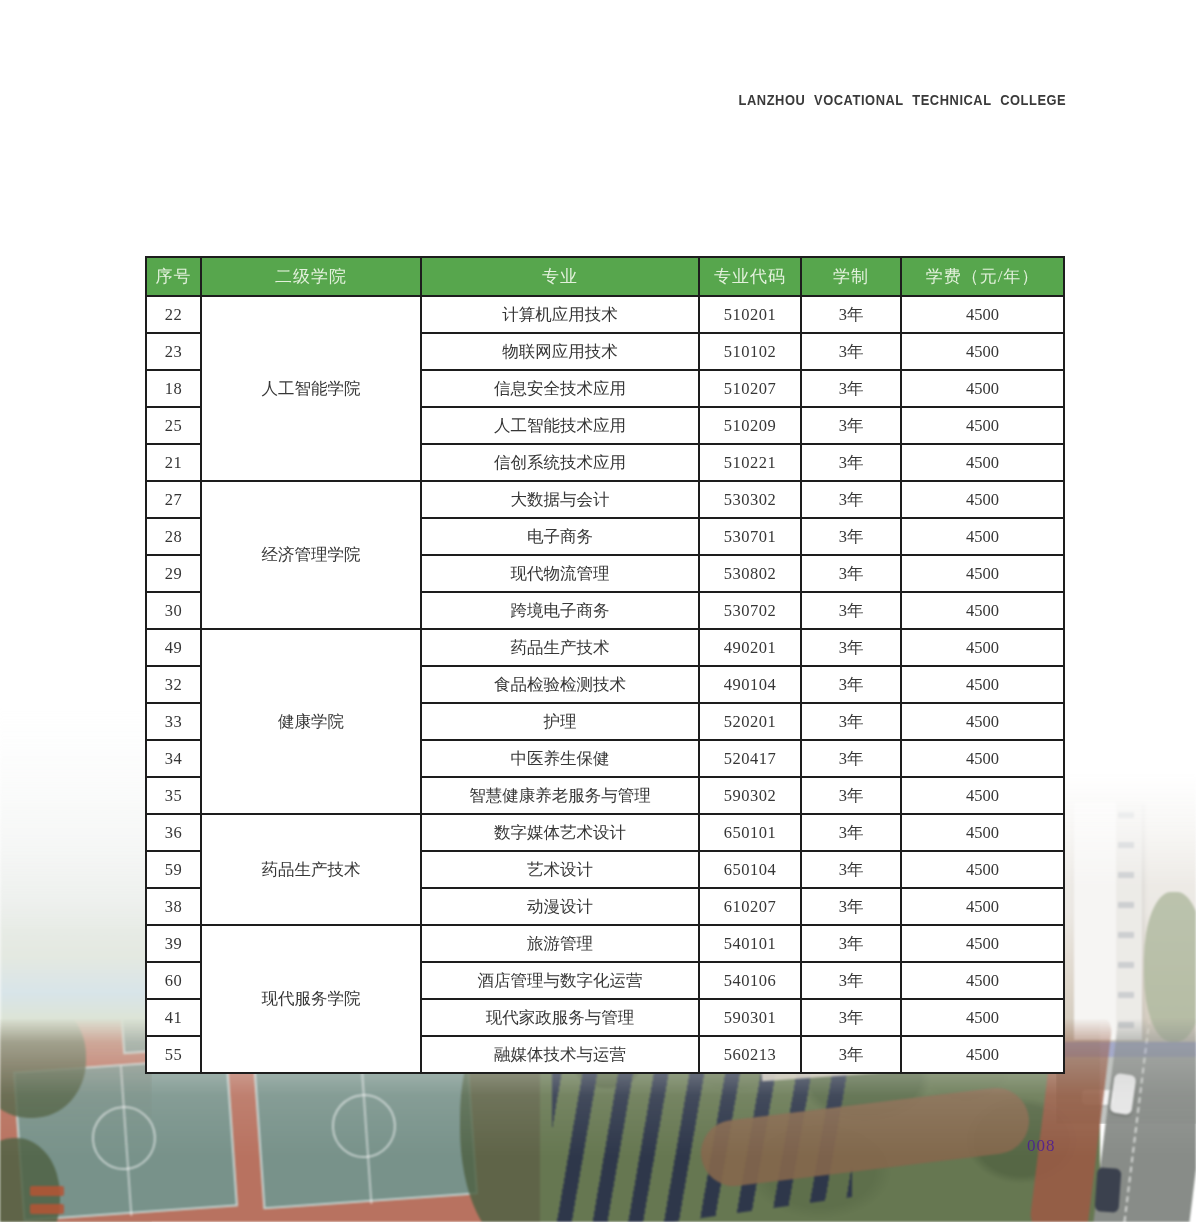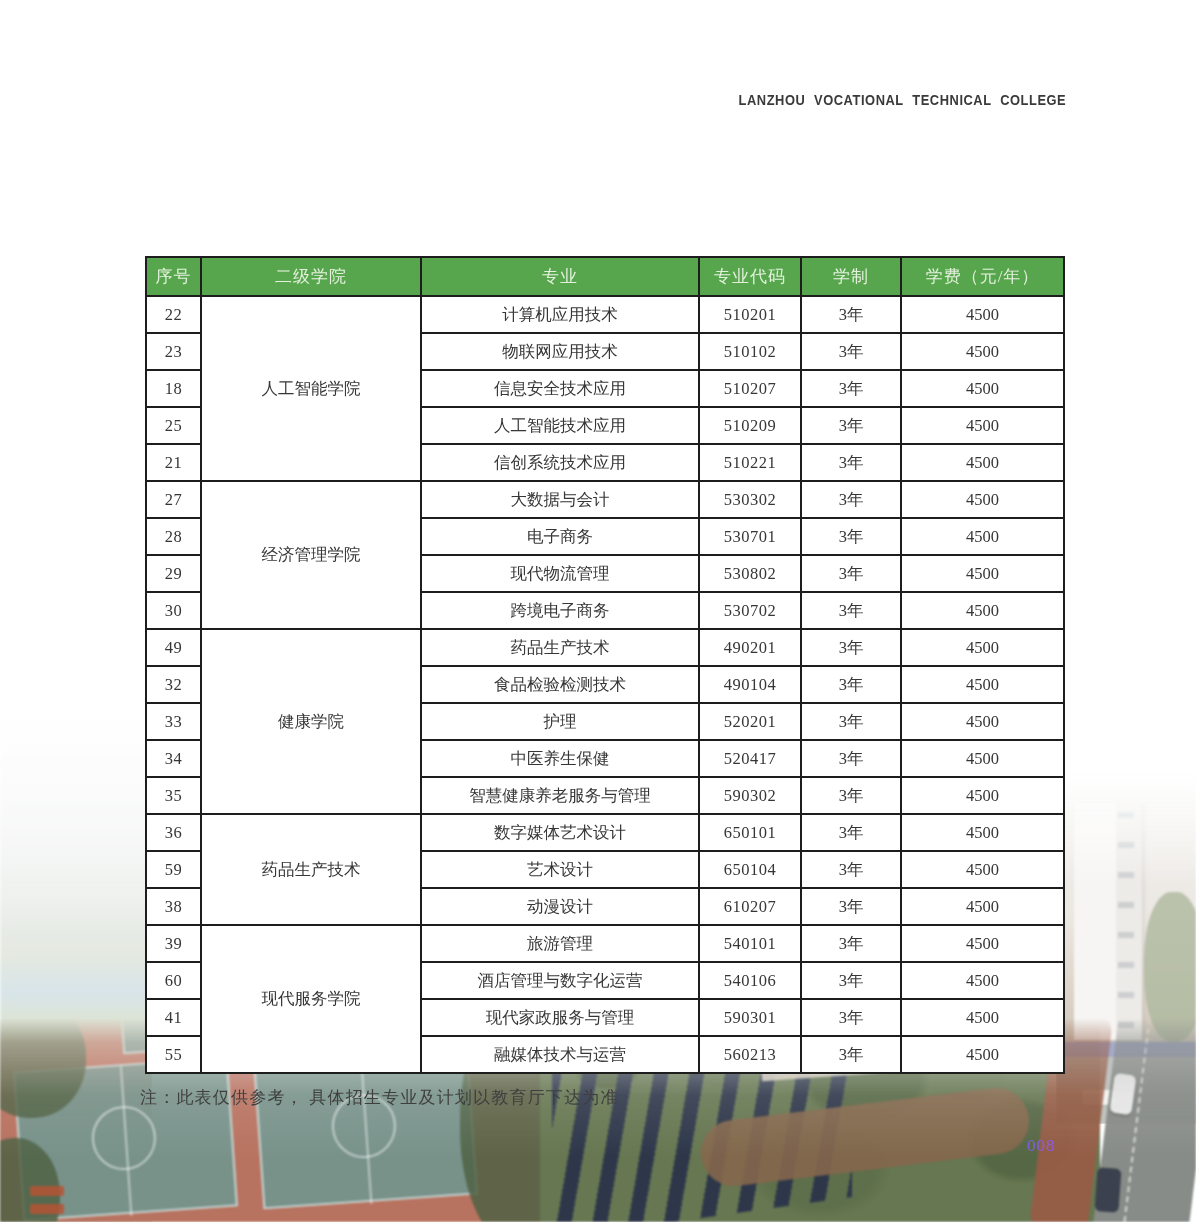--- a/index.html
+++ b/index.html
@@ -120,21 +120,21 @@
   }
   td.cell-code, td.cell-no{font-size:16px;letter-spacing:.5px;margin-top:40px;}
 
   
   .note{
     position:absolute;left:140px;top:1086px;
     font-size:17px;color:#3f3f3f;letter-spacing:1.2px;white-space:nowrap;
   }
   .page-number{
     position:absolute;left:1027px;top:1136px;
-    font-size:17px;color:#8b5cf6;letter-spacing:1px;opacity:.85;
+    font-size:17px;color:#4c1d95;letter-spacing:1px;opacity:.85;
   }
 </style>
 </head>
 <body>
 
 <div class="page">
 
   <div class="photo-left"></div>
 
   <div class="photo-right">
@@ -343,17 +343,16 @@
         <tr>
           <td class="cell-no">55</td>
           <td class="cell-major">融媒体技术与运营</td>
           <td class="cell-code">560213</td>
           <td class="cell-duration">3年</td>
           <td class="cell-fee">4500</td>
         </tr>
       </tbody>
   </table>
 
-  <div class="note">注：此表仅供参考， 具体招生专业及计划以教育厅下达为准</div>
 
   <div class="page-number">008</div>
 
 </div>
 
 </body></html>

